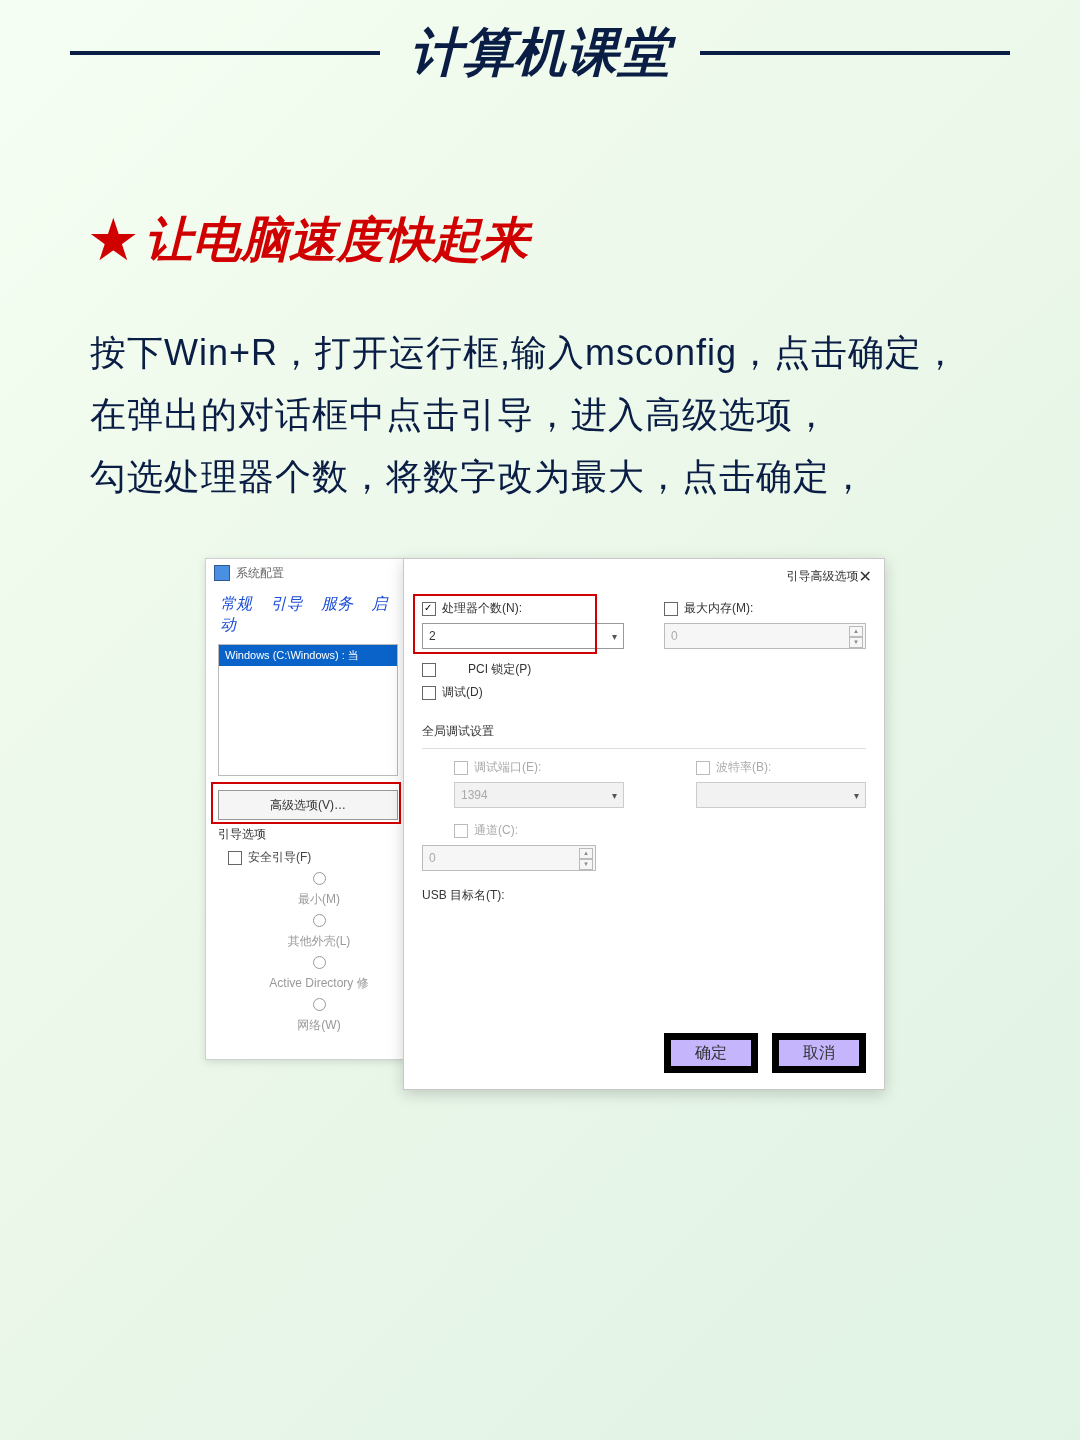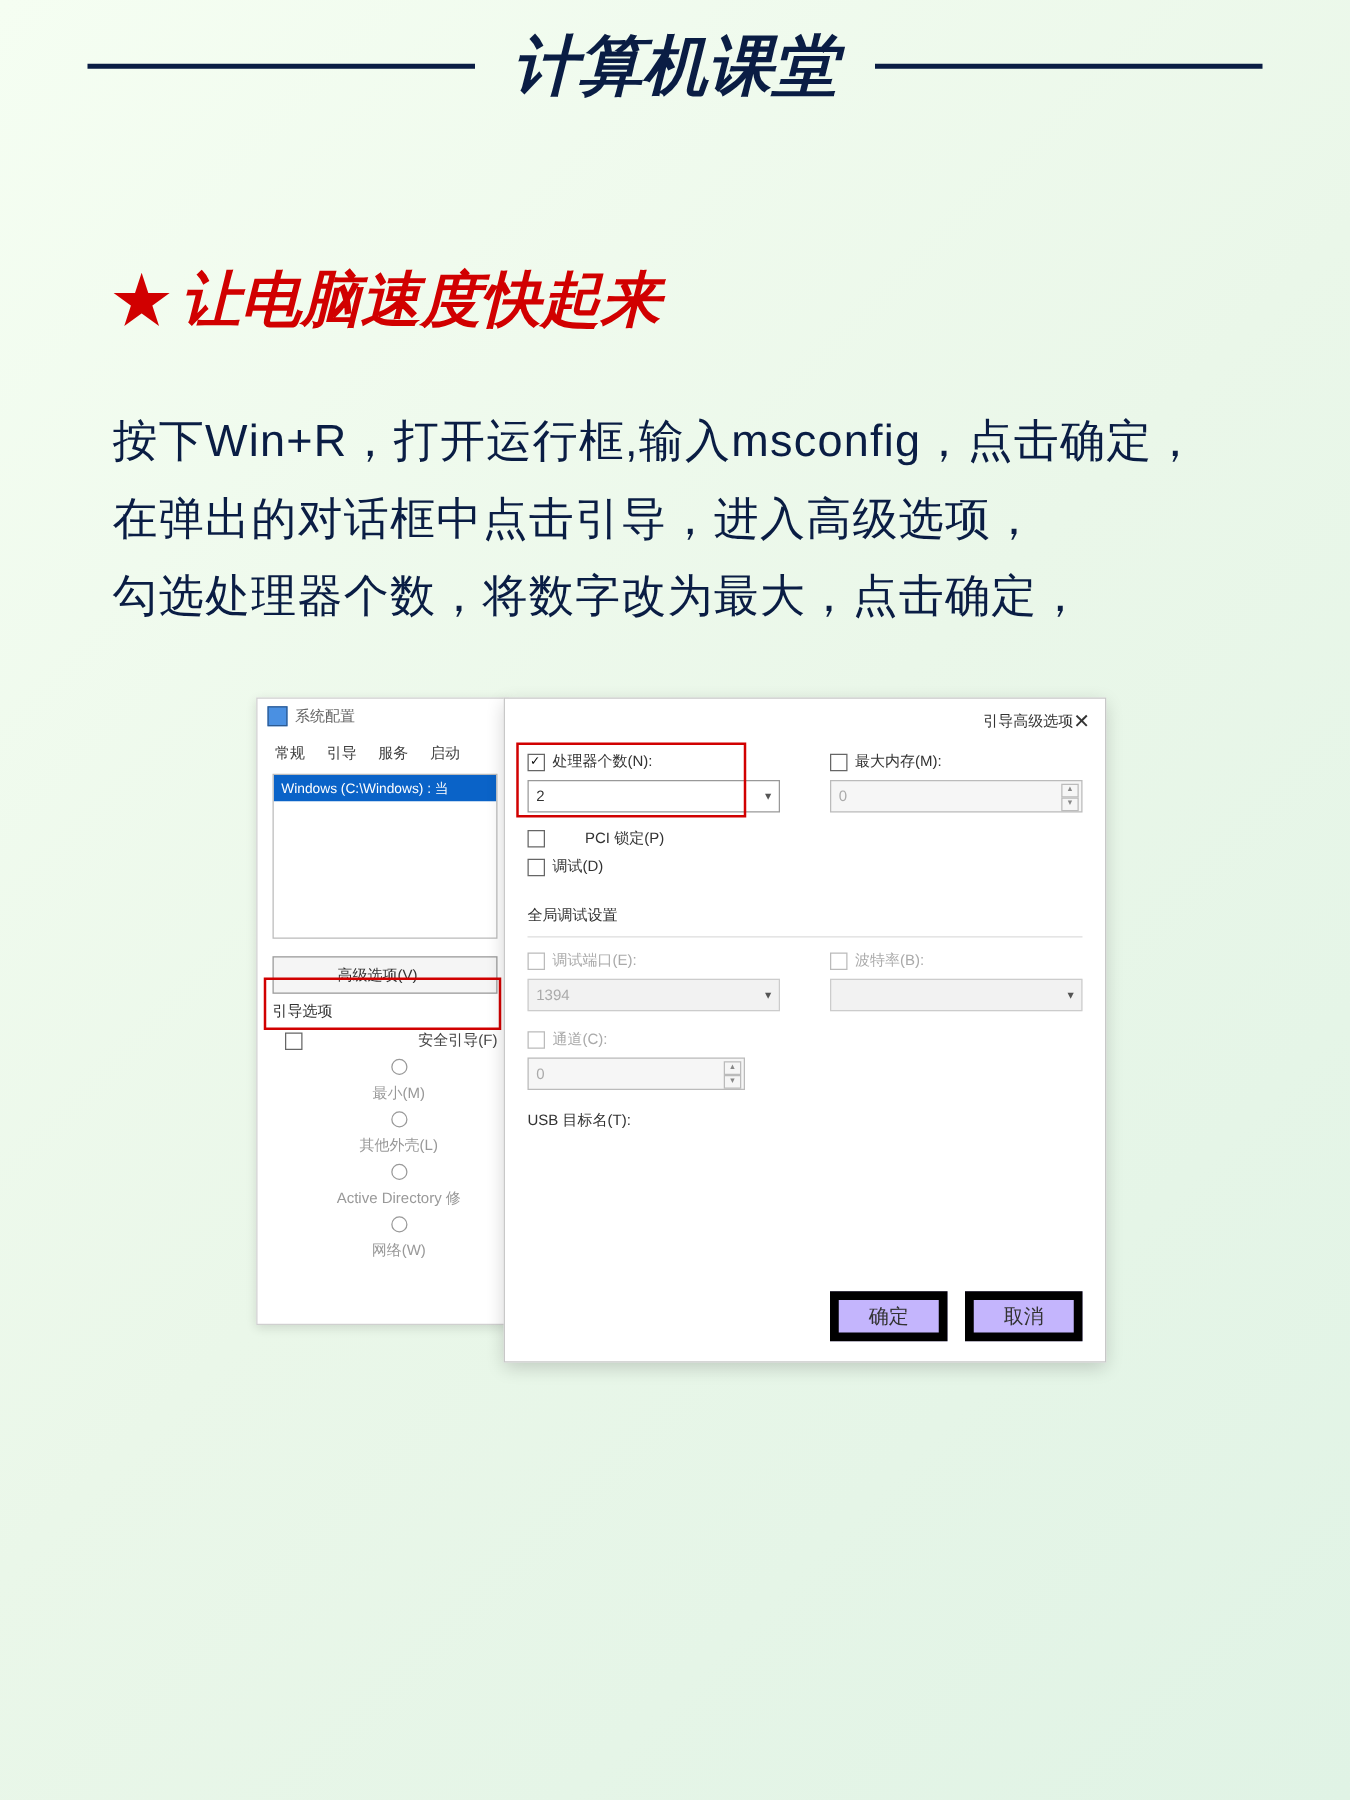--- a/index.html
+++ b/index.html
@@ -88,22 +88,23 @@
     color: #666;
     display: flex;
     gap: 6px;
   }
   .msconfig-title .ico {
     width: 14px; height: 14px; background:#4a90e2; display:inline-block;
     border:1px solid #2c5a91;
   }
   .tabs {
     padding: 6px 8px 0 14px;
-    font-size: 12px;
-    color: #404040;
+    font-size: 16px;
+    color: #1d4ed8;
+    font-style: italic;
   }
   .tabs span { margin-right: 14px; }
   .os-list {
     margin: 8px 8px 0 12px;
     height: 130px;
     border: 1px solid #bbb;
     background: #fff;
     overflow:hidden;
   }
   .os-list .selected {
@@ -134,21 +135,21 @@
   .boot-opts {
     margin: 6px 8px 0 12px;
   }
   .fs-label {
     font-size: 12px;
     color:#333;
     margin-bottom:6px;
   }
   .checkline, .radioline {
     display:flex; align-items:center; gap:6px;
-    font-size:12px; color:#444; margin:6px 0 6px 10px;justify-content:space-between;
+    font-size:12px; color:#444; margin:6px 0 6px 10px;
   }
   .radioline { color:#999; margin-left:22px;flex-direction:column; }
   .cb { width:12px;height:12px;border:1px solid #666;background:#fff;display:inline-block;}
   .cb.checked::after{content:"✓";font-size:10px;color:#000;position:relative;top:-3px;left:1px;}
   .rb { width:11px;height:11px;border:1px solid #999;border-radius:50%;background:#fff;display:inline-block;}
 
   
   .advdlg {
     position: absolute;
     right: 0;
@@ -185,21 +186,21 @@
   .redbox-proc {
     position:absolute;
     left: 208px;
     top: 36px;
     width: 180px;
     height: 56px;
     border: 2px solid #d10000;
     pointer-events:none;
   }
   .group-title { font-size:12px; color:#333; margin-top:22px; margin-bottom:10px;}
-  .disabled { color:#aaa; }
+  .disabled { color:#aaa;margin-left:32px; }
   .disabled .cb{border-color:#bbb;}
   .combo.disabled{background:#f2f2f2;color:#aaa;border-color:#ccc;}
   .btnrow {
     position:absolute; bottom:16px; right:18px; display:flex; gap:14px;
   }
   .btn {
     width:80px; height:26px; border:7px solid #000000; background:#c4b5fd;
     font-size:16px; display:flex; align-items:center; justify-content:center;
   }
   .horizline{height:1px;background:#ddd;margin:8px -18px;}

